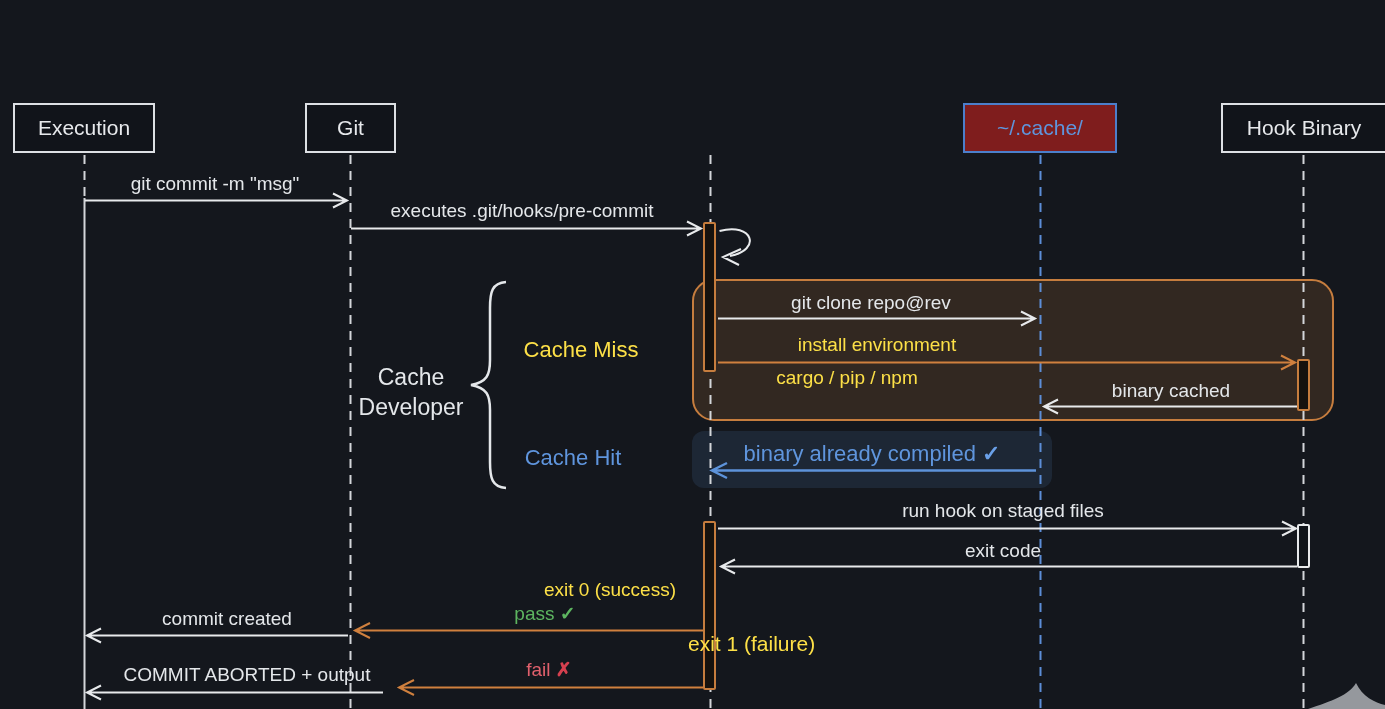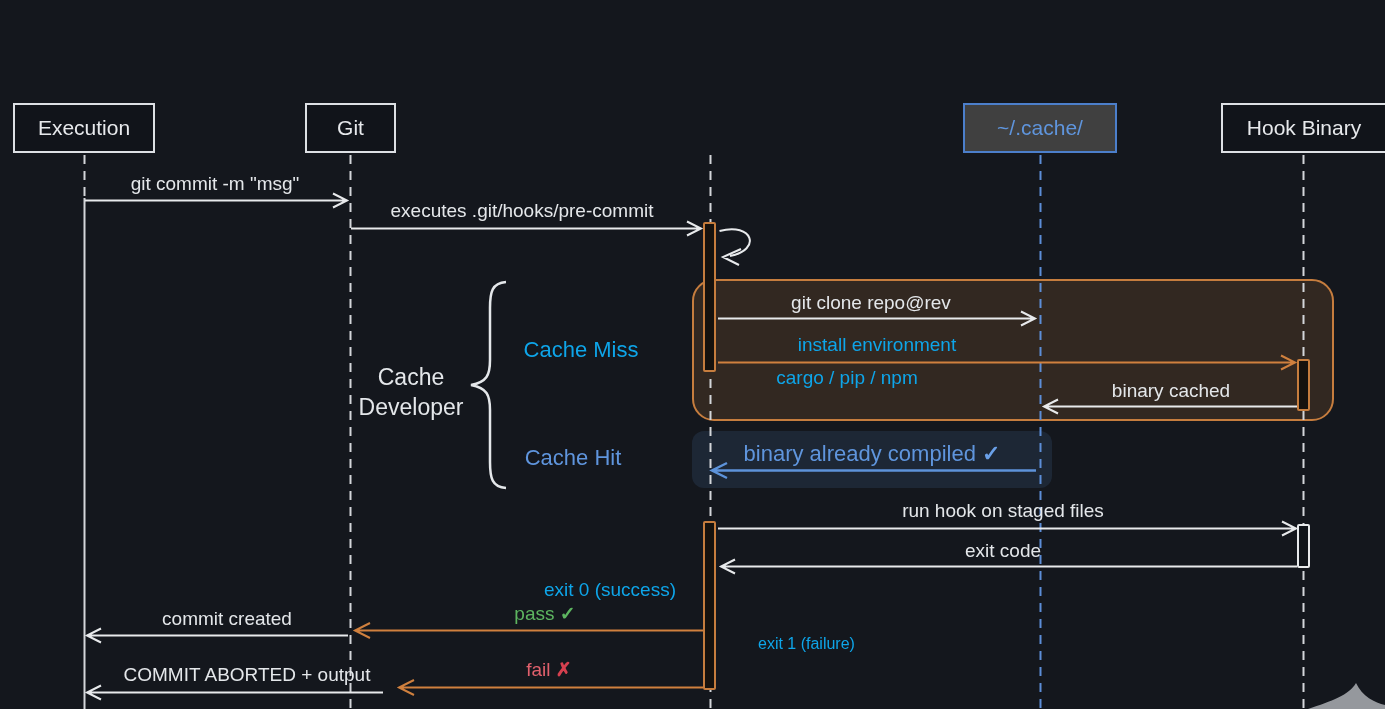--- a/index.html
+++ b/index.html
@@ -18,21 +18,21 @@
   .boxes{z-index:6;}
 
   
   .actor{
     position:absolute;top:103px;height:50px;box-sizing:border-box;
     border:2px solid #dde0e4;background:#11141a;
     display:flex;align-items:center;justify-content:center;
     font-size:21px;color:#e7e9ec;white-space:nowrap;
   }
   .actor.cache{
-    border-color:#4c7fcb;color:#5f95dd;background:#404040;
+    border-color:#4c7fcb;color:#5f95dd;background:#7f1d1d;
   }
 
   
   .note{position:absolute;box-sizing:border-box;}
   .note.miss{
     left:692px;top:279px;width:642px;height:142px;
     border:2px solid #c67d3e;border-radius:22px;
     background:rgba(210,128,58,0.16);
   }
   .note.hit{
@@ -40,21 +40,21 @@
     border-radius:12px;background:rgba(95,145,215,0.13);
   }
 
   
   .bar{position:absolute;width:13px;box-sizing:border-box;background:#16120e;border:2px solid #c67d3e;border-radius:2px;}
   .bar.white{border-color:#e8eaec;background:#10141a;}
 
   
   .lbl{position:absolute;font-size:19px;white-space:nowrap;transform:translateX(-50%);line-height:24px;}
   .lbl.noc{transform:none;}
-  .lbl.orange{color:#0ea5e9;text-align:right;}
+  .lbl.orange{color:#fde047;text-align:right;}
   .lbl.blue{color:#5f95dd;}
   .lbl.green{color:#5db560;}
   .lbl.failpink{color:#e0606c;}
   .lbl .check{color:#5db560;font-weight:bold;}
   .lbl .check.bluecheck{color:#6aa0e8;}
   .lbl .cross{color:#d6404f;font-weight:bold;}
   .lbl.big{font-size:23px;line-height:30px;text-align:center;}
   .lbl.mid{font-size:22px;}
 
   .title{
@@ -129,21 +129,21 @@
 
     <div class="lbl blue mid" style="left:872px;top:442px;"><span>binary already compiled</span> <span class="check bluecheck">✓</span></div>
 
     <div class="lbl" style="left:1003px;top:499px;">run hook on staged files</div>
     <div class="lbl" style="left:1003px;top:539px;">exit code</div>
 
     <div class="lbl orange" style="left:610px;top:578px;">exit 0 (success)</div>
     <div class="lbl green" style="left:545px;top:602px;"><span>pass</span> <span class="check">✓</span></div>
     <div class="lbl" style="left:227px;top:607px;">commit created</div>
 
-    <div class="lbl orange noc" style="left:758px;top:632px;font-size:16px;">exit 1 (failure)</div>
+    <div class="lbl orange noc" style="left:688px;top:632px;font-size:21px;">exit 1 (failure)</div>
     <div class="lbl failpink" style="left:549px;top:658px;"><span>fail</span> <span class="cross">✗</span></div>
     <div class="lbl" style="left:247px;top:663px;">COMMIT ABORTED + output</div>
 
     <div class="lbl big" style="left:411px;top:362px;">
       <span>Cache</span><br>
       <span>Developer</span>
     </div>
     <div class="lbl orange mid" style="left:581px;top:338px;">Cache Miss</div>
     <div class="lbl blue mid" style="left:573px;top:446px;">Cache Hit</div>
   </div>

